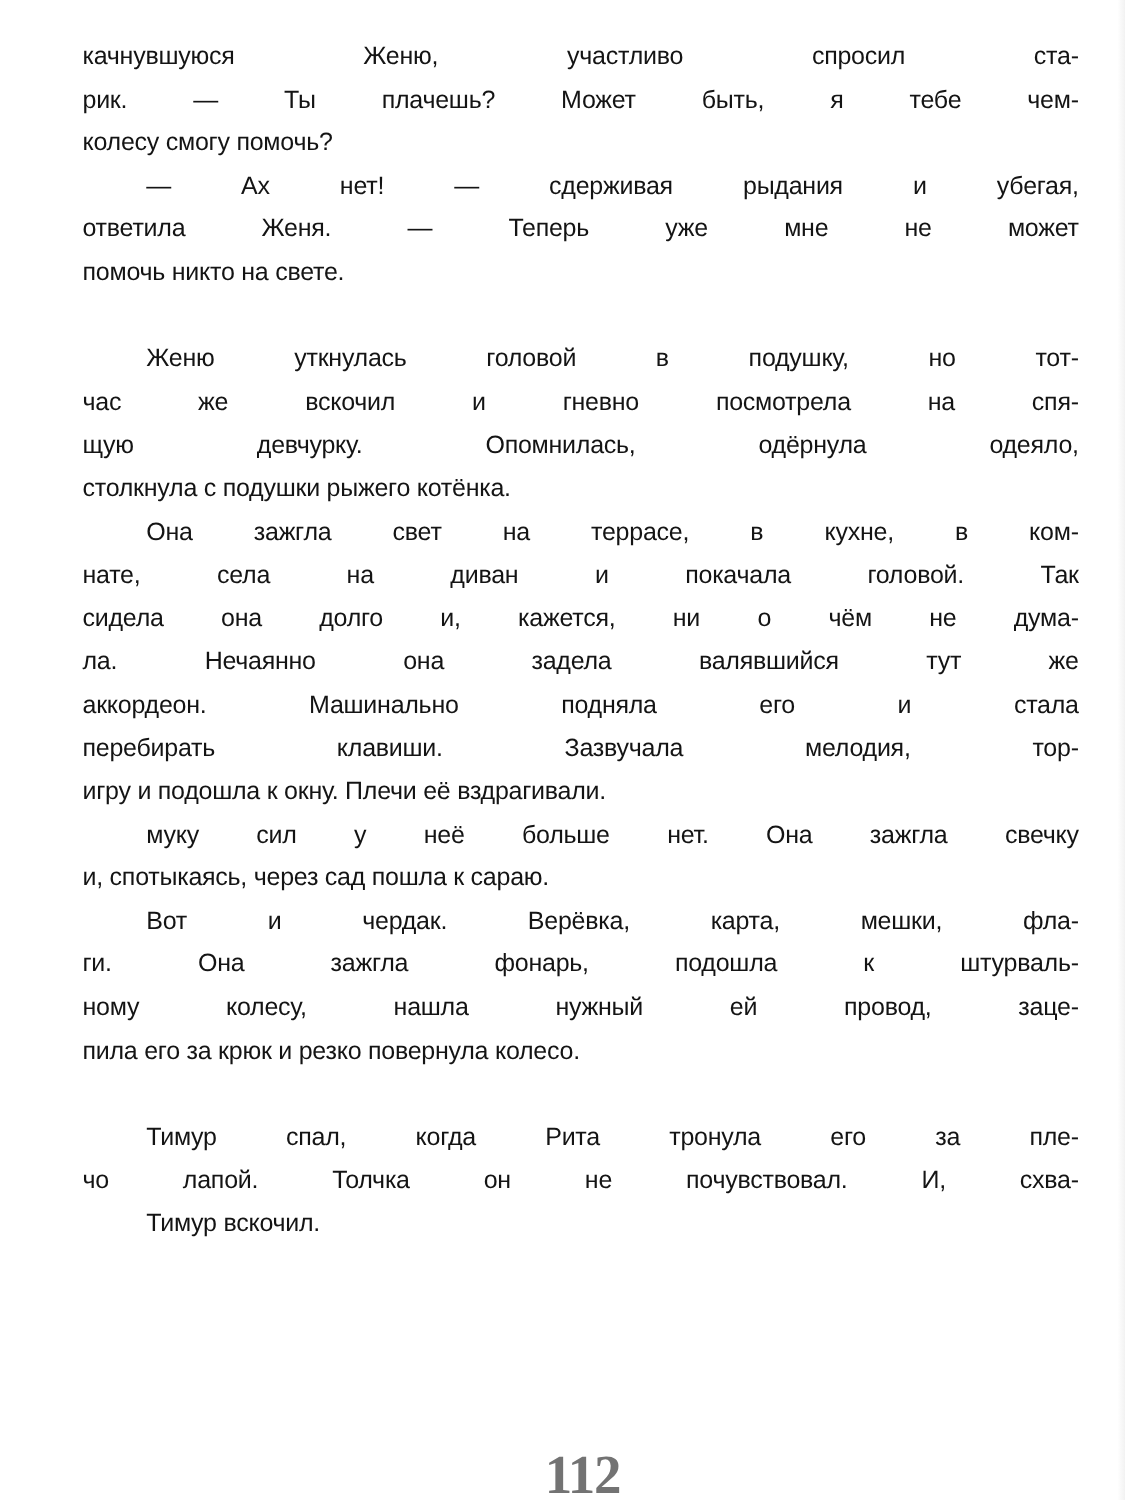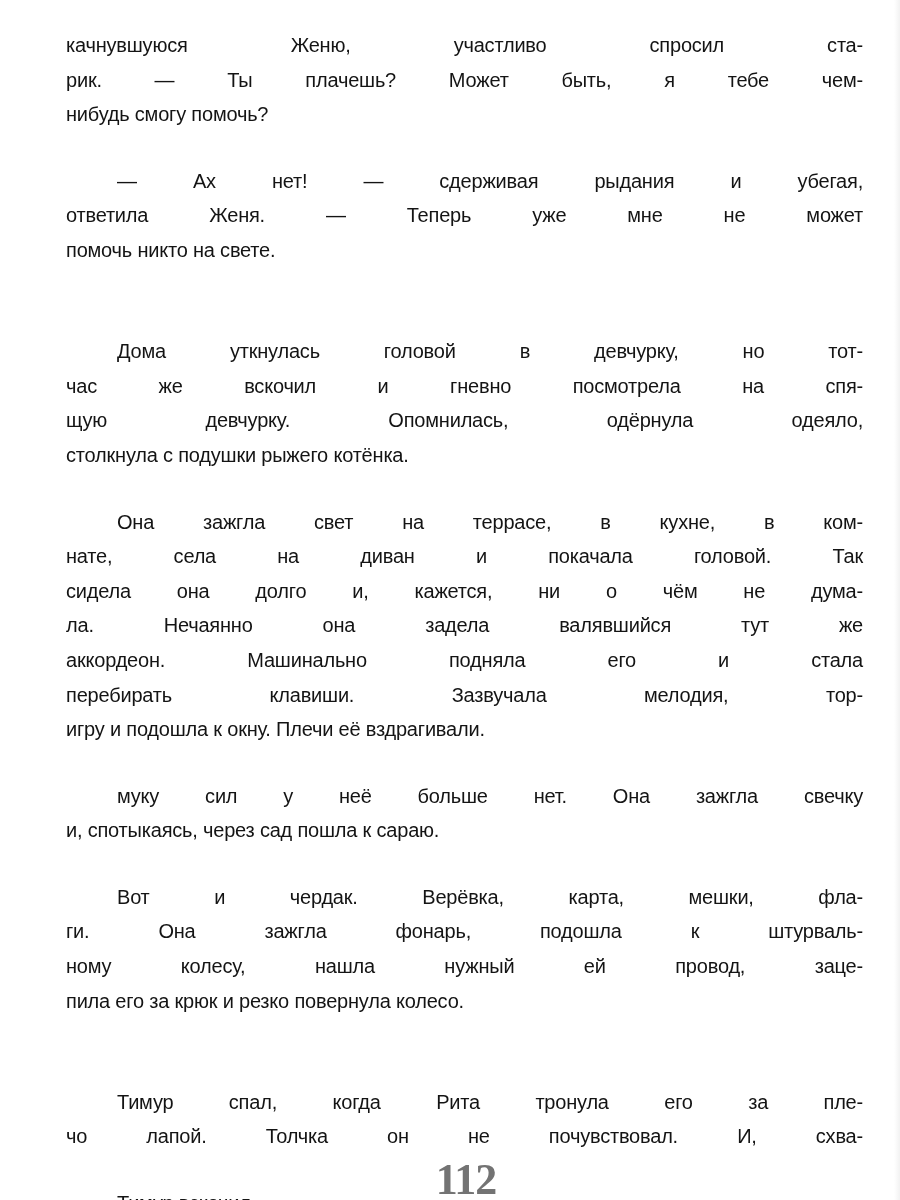--- a/index.html
+++ b/index.html
@@ -26,21 +26,20 @@
     }
     .para {
       margin: 0;
       text-align: justify;
       text-align-last: left;
       -webkit-hyphens: manual;
       hyphens: manual;
     }
     .para.indent .line:first-child {
       text-indent: 51px;
-      margin-top: 32px;
     }
     .line {
       display: block;
       text-align: justify;
       text-align-last: justify;
       white-space: nowrap;
     }
     .line.last {
       text-align-last: left;
     }
@@ -69,33 +68,33 @@
     }
   </style>
 </head>
 <body>
 
 <div class="page">
 
   <p class="para">
     <span class="line">качнувшуюся Женю, участливо спросил ста-</span>
     <span class="line">рик. — Ты плачешь? Может быть, я тебе чем-</span>
-    <span class="line last">нибудь смогу помочь?</span>
+    <span class="line last">колесу смогу помочь?</span>
   </p>
 
   <p class="para indent">
     <span class="line">— Ах нет! — сдерживая рыдания и убегая,</span>
     <span class="line">ответила Женя. — Теперь уже мне не может</span>
     <span class="line last">помочь никто на свете.</span>
   </p>
 
   <div class="section-gap"></div>
 
   <p class="para indent">
-    <span class="line">Дома уткнулась головой в девчурку, но тот-</span>
+    <span class="line">Женю уткнулась головой в подушку, но тот-</span>
     <span class="line">час же вскочил и гневно посмотрела на спя-</span>
     <span class="line">щую девчурку. Опомнилась, одёрнула одеяло,</span>
     <span class="line last">столкнула с подушки рыжего котёнка.</span>
   </p>
 
   <p class="para indent">
     <span class="line">Она зажгла свет на террасе, в кухне, в ком-</span>
     <span class="line">нате, села на диван и покачала головой. Так</span>
     <span class="line">сидела она долго и, кажется, ни о чём не дума-</span>
     <span class="line">ла. Нечаянно она задела валявшийся тут же</span>

